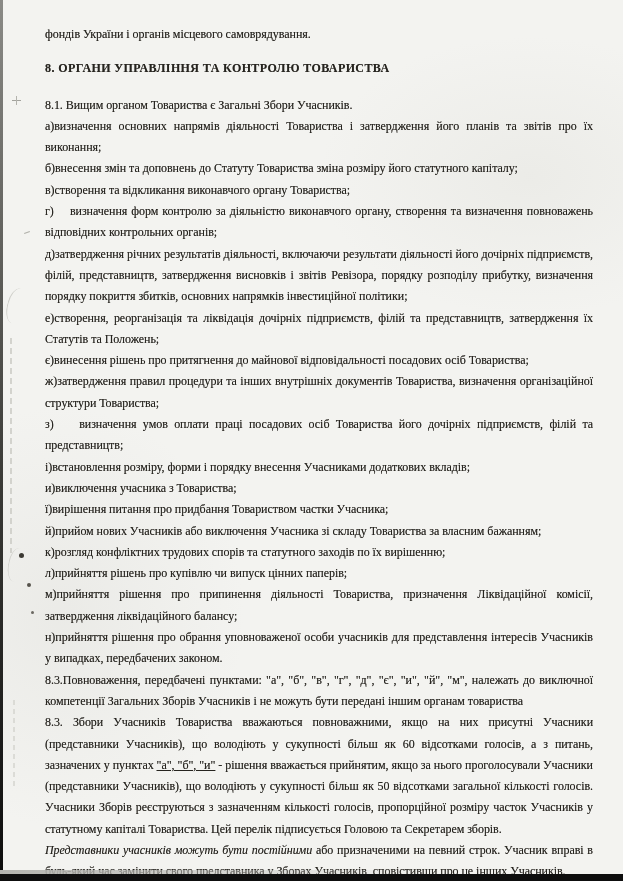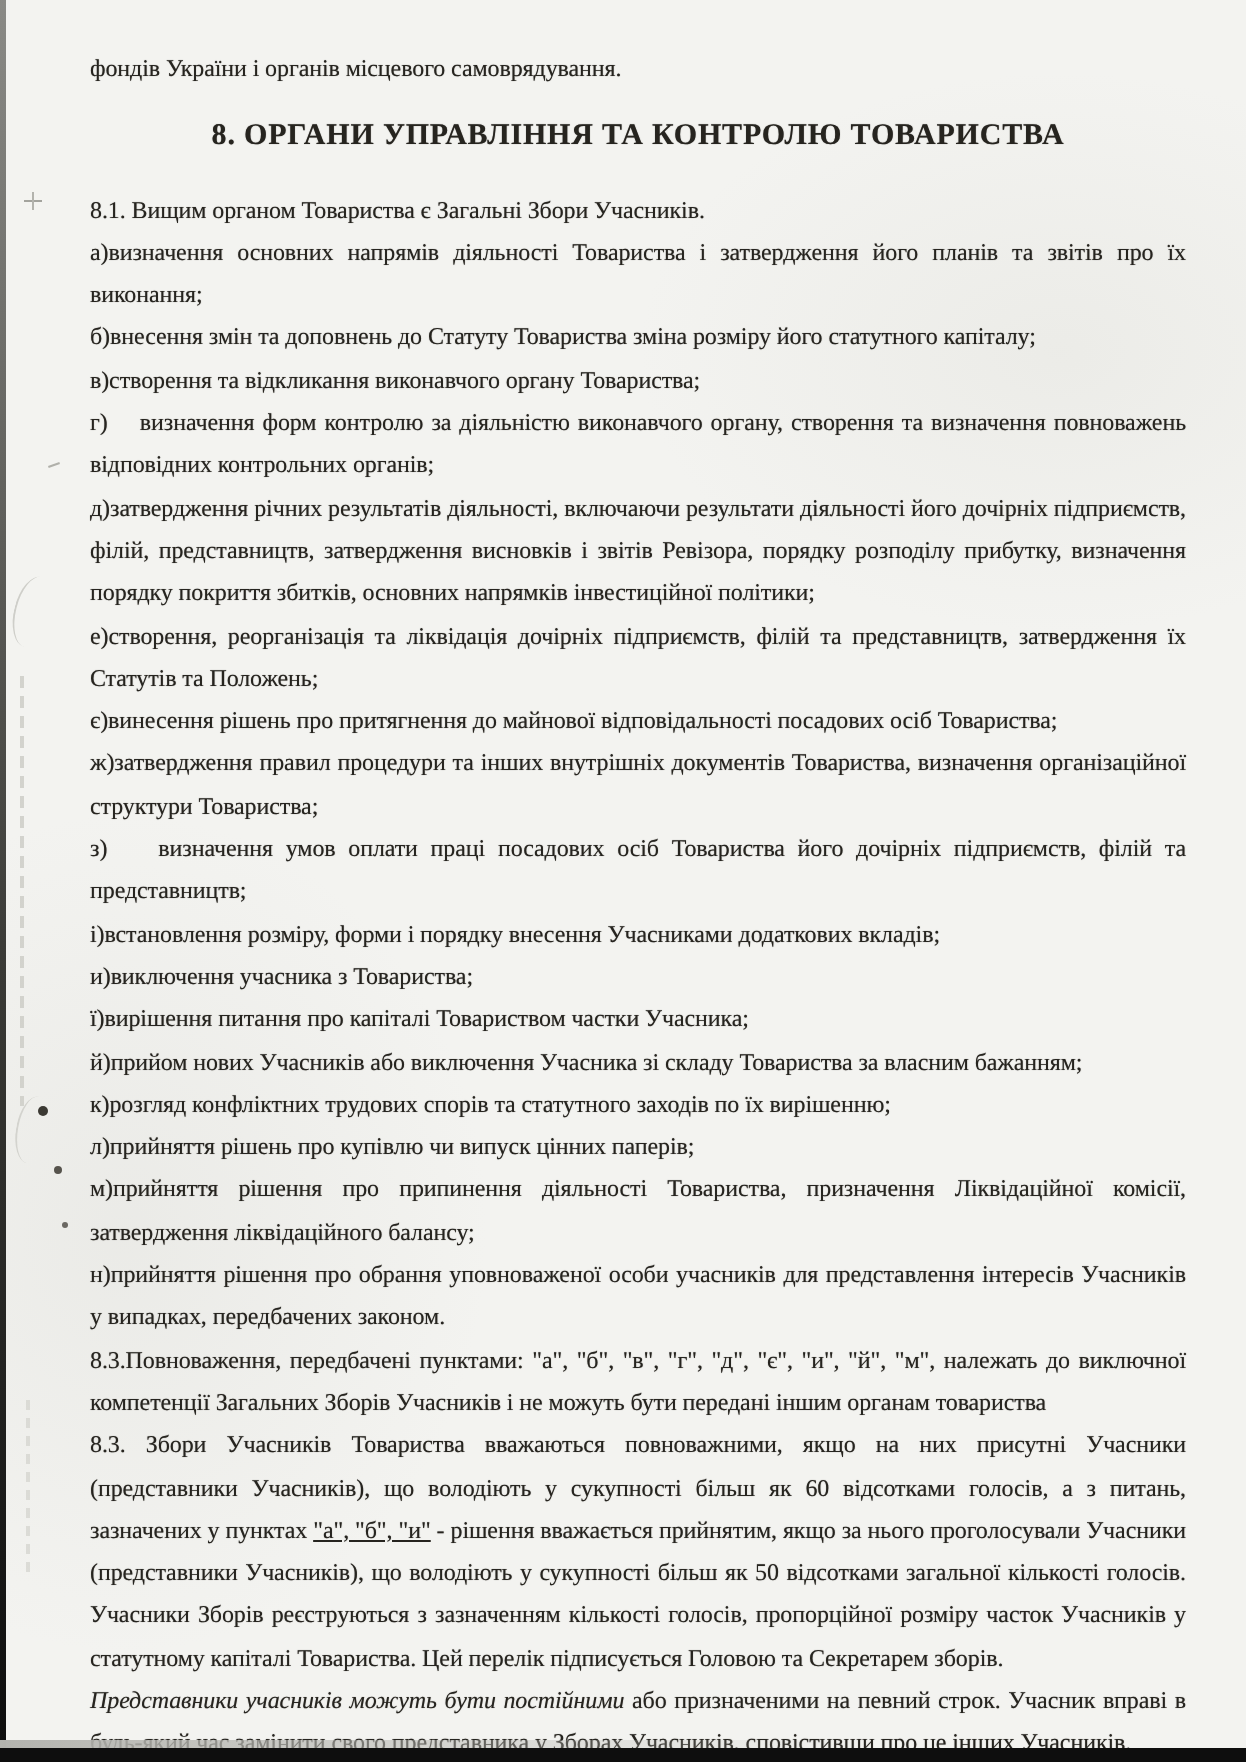--- a/index.html
+++ b/index.html
@@ -54,22 +54,22 @@
   .art-tick { left:24px; top:232px; width:6px; height:1px; background:#b0b0aa; transform:rotate(-20deg); }
 
   
   .content {
     position:absolute; left:45px; top:24px; width:548px;
     font-size:12px; line-height:21.3px; letter-spacing:-0.05px;
     text-shadow:0 0 .5px rgba(45,42,38,.55);
   }
   .intro { margin:0; text-align:left; }
   .heading {
-    margin:13px 0 15px; text-align:center;
-    font-weight:bold; font-size:15px; letter-spacing:.4px;
+    margin:13px 0 15px; text-align:left;
+    font-weight:bold; font-size:12px; letter-spacing:.4px;
   }
   .para { margin:0; text-align:justify; }
   .para span.i { font-style:italic; }
   .para span.u { text-decoration:underline; }
 </style>
 </head>
 <body>
 
 <div class="page">
 
@@ -94,21 +94,21 @@
         <p class="para"><span>б)внесення змін та доповнень до Статуту Товариства зміна розміру його статутного капіталу;</span></p>
         <p class="para"><span>в)створення та відкликання виконавчого органу Товариства;</span></p>
         <p class="para"><span>г)&nbsp;&nbsp;&nbsp;&nbsp;визначення форм контролю за діяльністю виконавчого органу, створення та визначення повноважень відповідних контрольних органів;</span></p>
         <p class="para"><span>д)затвердження річних результатів діяльності, включаючи результати діяльності його дочірніх підприємств, філій, представництв, затвердження висновків і звітів Ревізора, порядку розподілу прибутку, визначення порядку покриття збитків, основних напрямків інвестиційної політики;</span></p>
         <p class="para"><span>е)створення, реорганізація та ліквідація дочірніх підприємств, філій та представництв, затвердження їх Статутів та Положень;</span></p>
         <p class="para"><span>є)винесення рішень про притягнення до майнової відповідальності посадових осіб Товариства;</span></p>
         <p class="para"><span>ж)затвердження правил процедури та інших внутрішніх документів Товариства, визначення організаційної структури Товариства;</span></p>
         <p class="para"><span>з)&nbsp;&nbsp;&nbsp;&nbsp;визначення умов оплати праці посадових осіб Товариства його дочірніх підприємств, філій та представництв;</span></p>
         <p class="para"><span>і)встановлення розміру, форми і порядку внесення Учасниками додаткових вкладів;</span></p>
         <p class="para"><span>и)виключення учасника з Товариства;</span></p>
-        <p class="para"><span>ї)вирішення питання про капіталі Товариством частки Учасника;</span></p>
+        <p class="para"><span>ї)вирішення питання про придбання Товариством частки Учасника;</span></p>
         <p class="para"><span>й)прийом нових Учасників або виключення Учасника зі складу Товариства за власним бажанням;</span></p>
         <p class="para"><span>к)розгляд конфліктних трудових спорів та статутного заходів по їх вирішенню;</span></p>
         <p class="para"><span>л)прийняття рішень про купівлю чи випуск цінних паперів;</span></p>
         <p class="para"><span>м)прийняття рішення про припинення діяльності Товариства, призначення Ліквідаційної комісії, затвердження ліквідаційного балансу;</span></p>
         <p class="para"><span>н)прийняття рішення про обрання уповноваженої особи учасників для представлення інтересів Учасників у випадках, передбачених законом.</span></p>
         <p class="para"><span>8.3.Повноваження, передбачені пунктами: "а", "б", "в", "г", "д", "є", "и", "й", "м", належать до виключної компетенції Загальних  Зборів  Учасників  і  не можуть бути передані іншим органам товариства</span></p>
         <p class="para"><span>8.3. Збори Учасників Товариства вважаються повноважними, якщо на них присутні Учасники (представники Учасників), що володіють у сукупності більш як 60 відсотками голосів, а з питань, зазначених у пунктах </span><span class="u">"а", "б", "и"</span><span> - рішення вважається прийнятим, якщо за нього проголосували Учасники (представники Учасників), що володіють у сукупності більш як 50 відсотками загальної кількості голосів. Учасники Зборів реєструються з зазначенням кількості голосів, пропорційної розміру часток Учасників у статутному капіталі Товариства. Цей перелік підписується Головою та Секретарем зборів.</span></p>
         <p class="para"><span class="i">Представники учасників можуть бути постійними</span><span> або призначеними на певний строк. Учасник вправі в будь-який час замінити свого представника у Зборах Учасників, сповістивши про це інших Учасників.</span></p>
       </div>
   </div>

